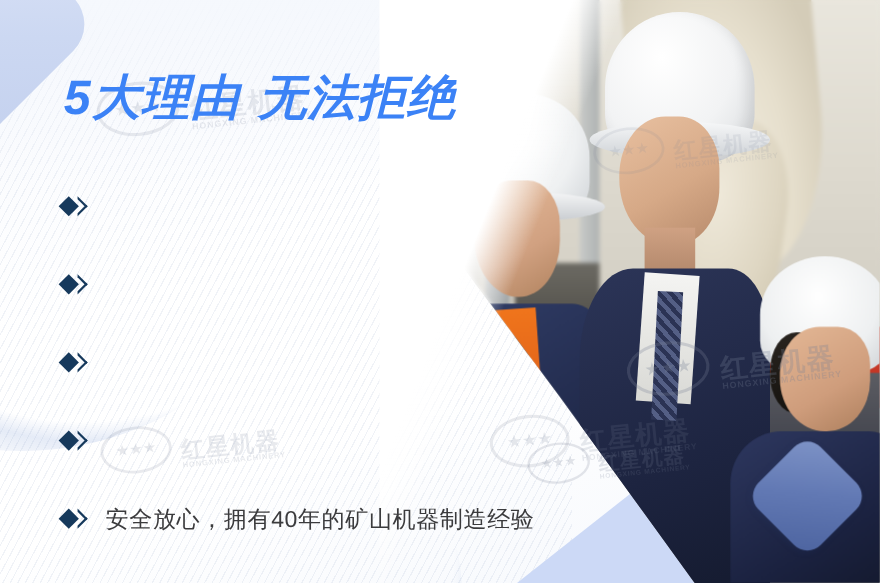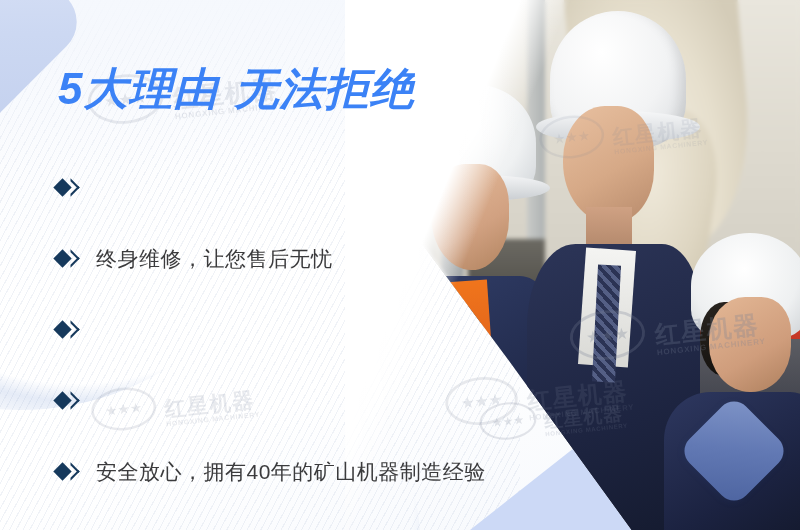--- a/index.html
+++ b/index.html
@@ -511,21 +511,20 @@
             <i class="d1"></i>
             <i class="d2"></i>
           </span>
       </div>
 
       <div class="item">
         <span class="bullet">
             <i class="d1"></i>
             <i class="d2"></i>
           </span>
-        <span class="item-text">终身维修，让您售后无忧</span>
       </div>
 
       <div class="item">
         <span class="bullet">
             <i class="d1"></i>
             <i class="d2"></i>
           </span>
       </div>
 
       <div class="item">

